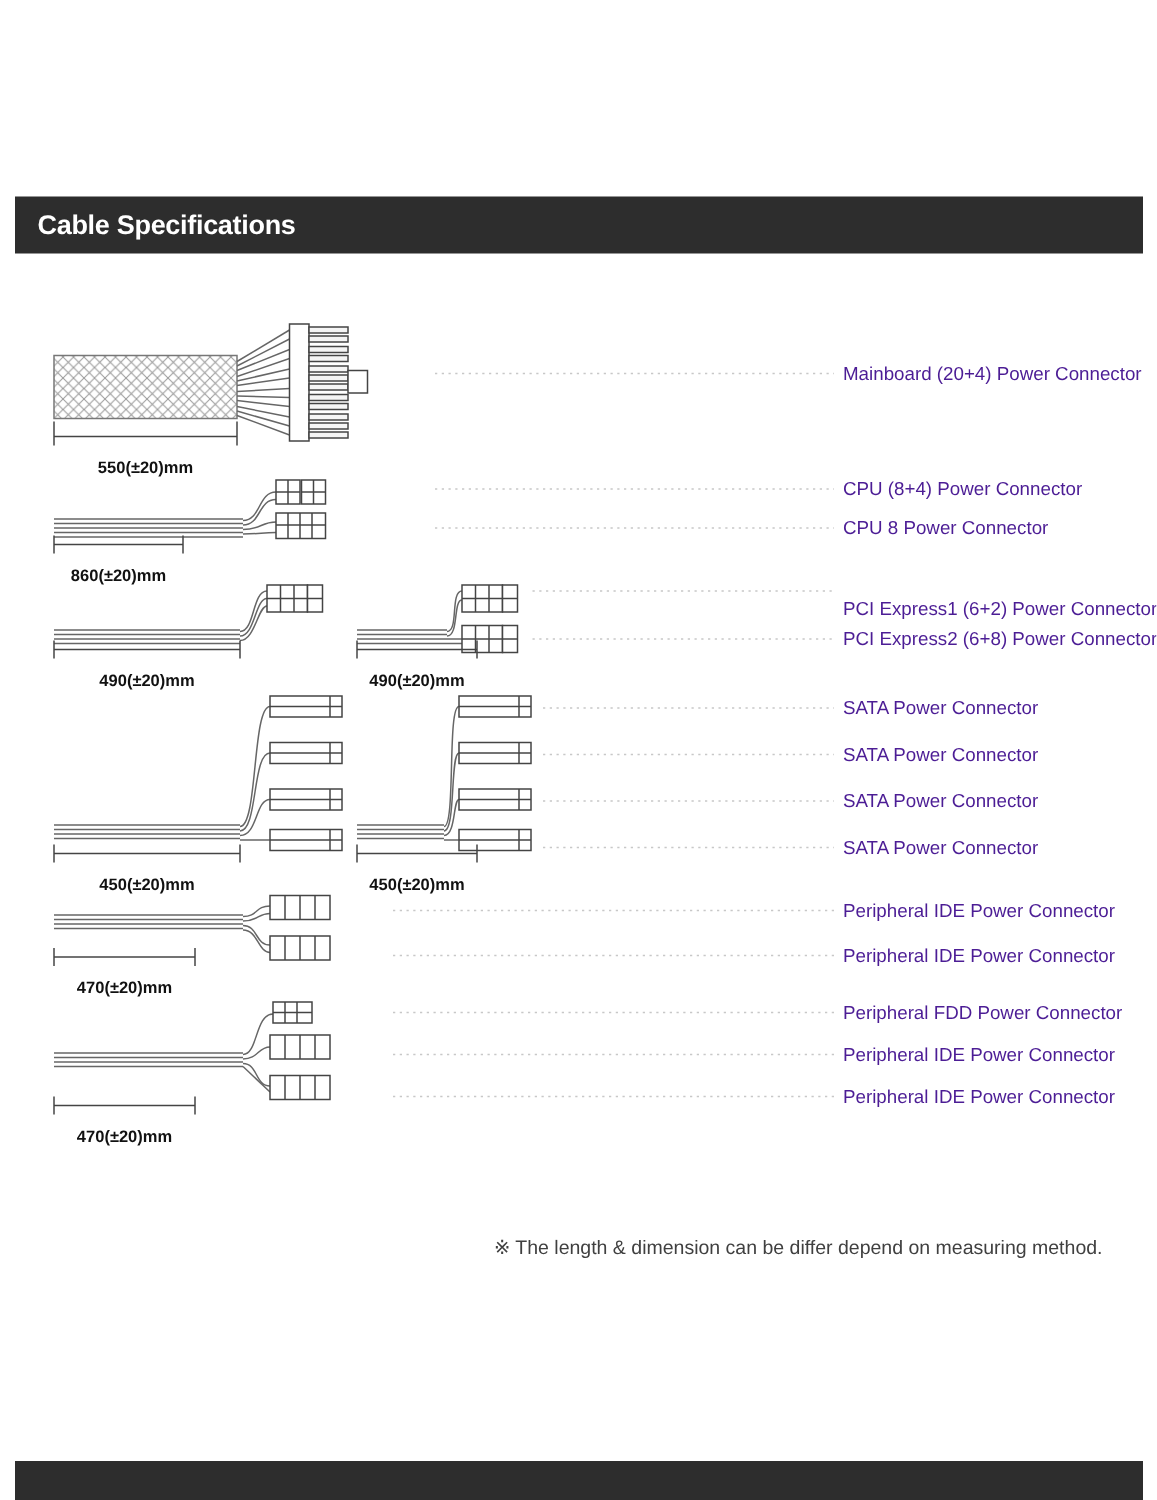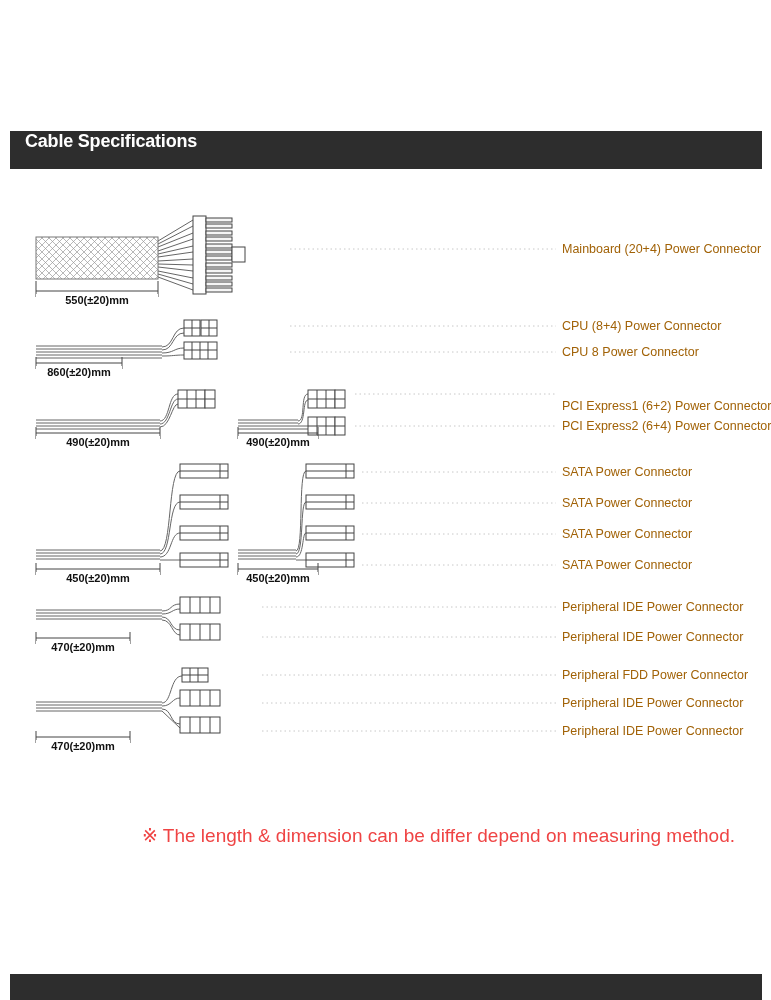--- a/index.html
+++ b/index.html
@@ -2,39 +2,39 @@
 <html><head>
 <meta charset="utf-8">
 <style>
   html,body{margin:0;padding:0;background:#ffffff;}
   .page{
     position:relative;width:771px;height:1000px;background:#ffffff;
     font-family:"Liberation Sans","DejaVu Sans",sans-serif;overflow:hidden;
   }
   .header-bar{
     position:absolute;left:10px;top:131px;width:752px;height:38px;
-    background:#2d2d2d;color:#ffffff;display:flex;align-items:flex-start;
+    background:#2d2d2d;color:#ffffff;display:flex;align-items:center;
     padding-left:15px;box-sizing:border-box;font-size:18px;font-weight:bold;
     letter-spacing:-0.2px;
   }
   .footer-bar{
     position:absolute;left:10px;top:974px;width:752px;height:26px;
     background:#2d2d2d;
   }
   .diagram-svg{position:absolute;left:0;top:0;}
   .clabel{
-    position:absolute;left:562px;font-size:12.5px;color:#a16207;
+    position:absolute;left:562px;font-size:12.5px;color:#4c1d95;
     white-space:nowrap;line-height:14px;
   }
   .dim{
     position:absolute;font-size:11px;font-weight:bold;color:#111111;
-    text-align:center;line-height:13px;background:#ffffff;
+    text-align:center;line-height:13px;background:#ffffff;margin-top:12px;
   }
   .note{
-    position:absolute;right:36px;top:824px;font-size:19px;color:#ef4444;
+    position:absolute;right:36px;top:824px;font-size:13px;color:#404040;
     white-space:nowrap;
   }
 </style>
 </head>
 <body>
 
 <div class="page">
 
   <div class="header-bar">
     <span>Cable Specifications</span>
@@ -288,21 +288,21 @@
       <line x1="262" y1="675" x2="556" y2="675"></line>
       <line x1="262" y1="703" x2="556" y2="703"></line>
       <line x1="262" y1="731" x2="556" y2="731"></line>
     </g>
   </svg>
 
   <div class="clabel" style="top:242px">Mainboard (20+4) Power Connector</div>
   <div class="clabel" style="top:319px">CPU (8+4) Power Connector</div>
   <div class="clabel" style="top:345px">CPU 8 Power Connector</div>
   <div class="clabel" style="top:399px">PCI Express1 (6+2) Power Connector</div>
-  <div class="clabel" style="top:419px">PCI Express2 (6+4) Power Connector</div>
+  <div class="clabel" style="top:419px">PCI Express2 (6+8) Power Connector</div>
   <div class="clabel" style="top:465px">SATA Power Connector</div>
   <div class="clabel" style="top:496px">SATA Power Connector</div>
   <div class="clabel" style="top:527px">SATA Power Connector</div>
   <div class="clabel" style="top:558px">SATA Power Connector</div>
   <div class="clabel" style="top:600px">Peripheral IDE Power Connector</div>
   <div class="clabel" style="top:630px">Peripheral IDE Power Connector</div>
   <div class="clabel" style="top:668px">Peripheral FDD Power Connector</div>
   <div class="clabel" style="top:696px">Peripheral IDE Power Connector</div>
   <div class="clabel" style="top:724px">Peripheral IDE Power Connector</div>
 

